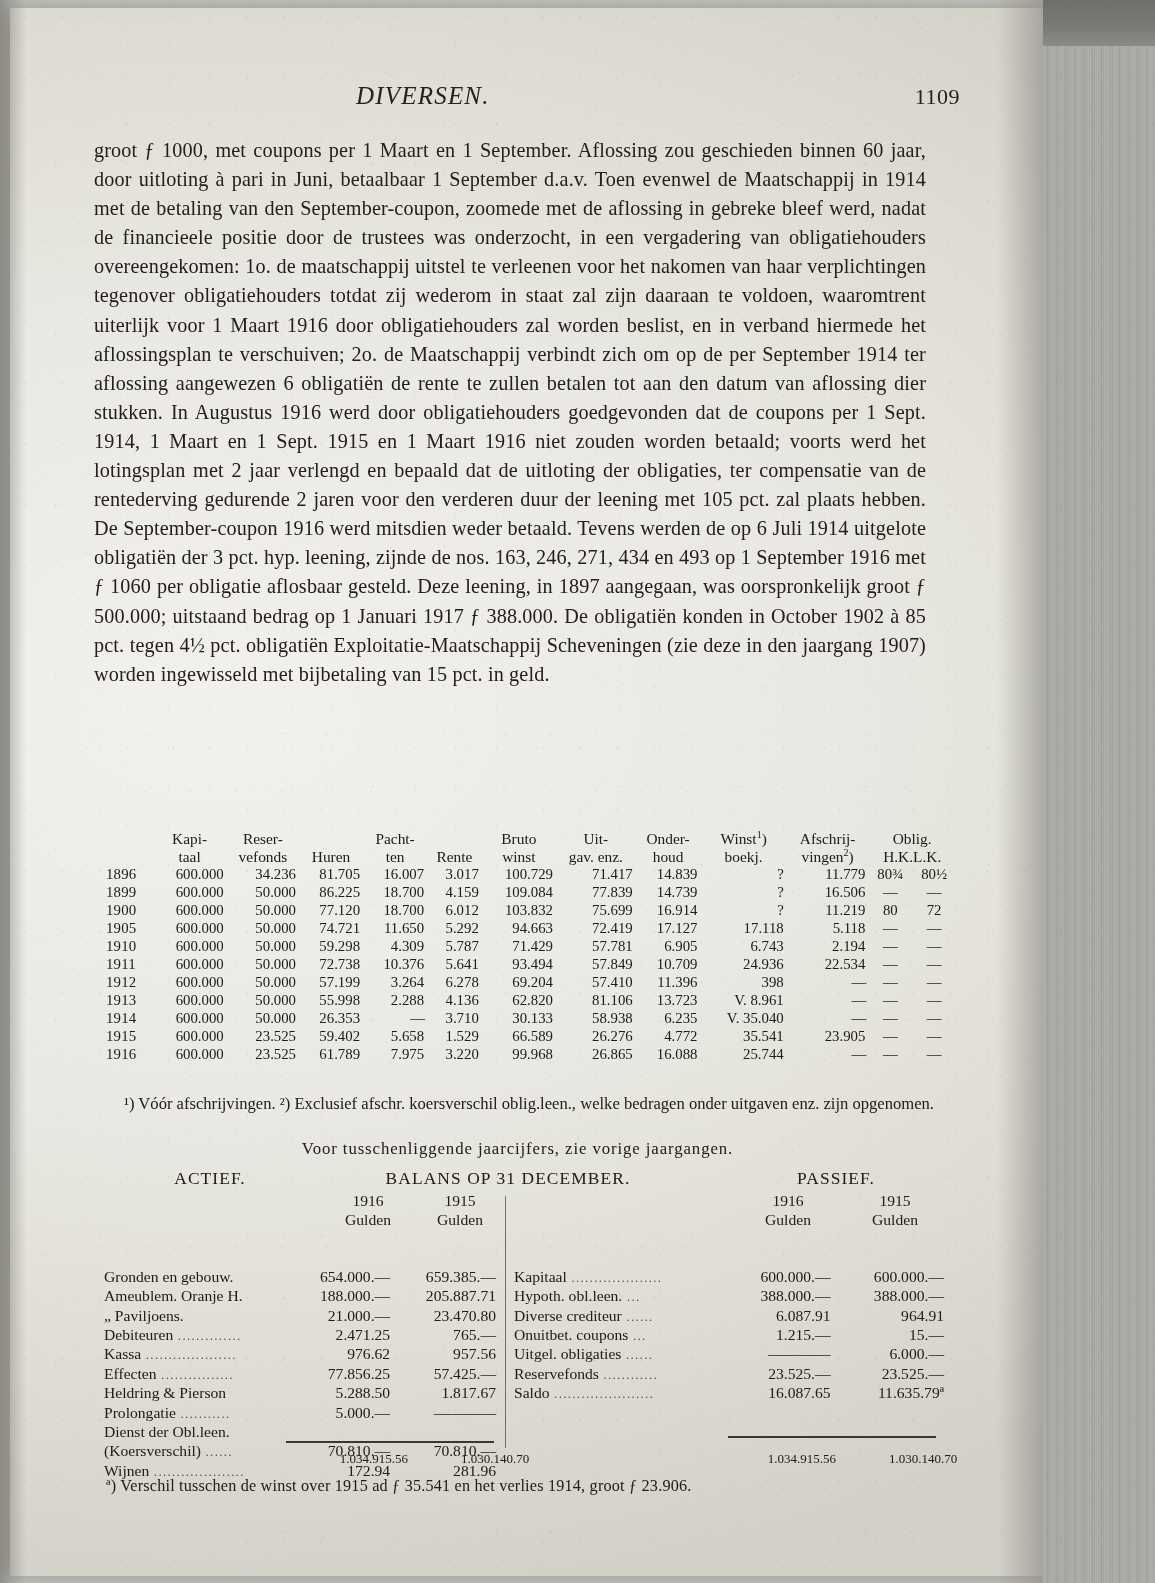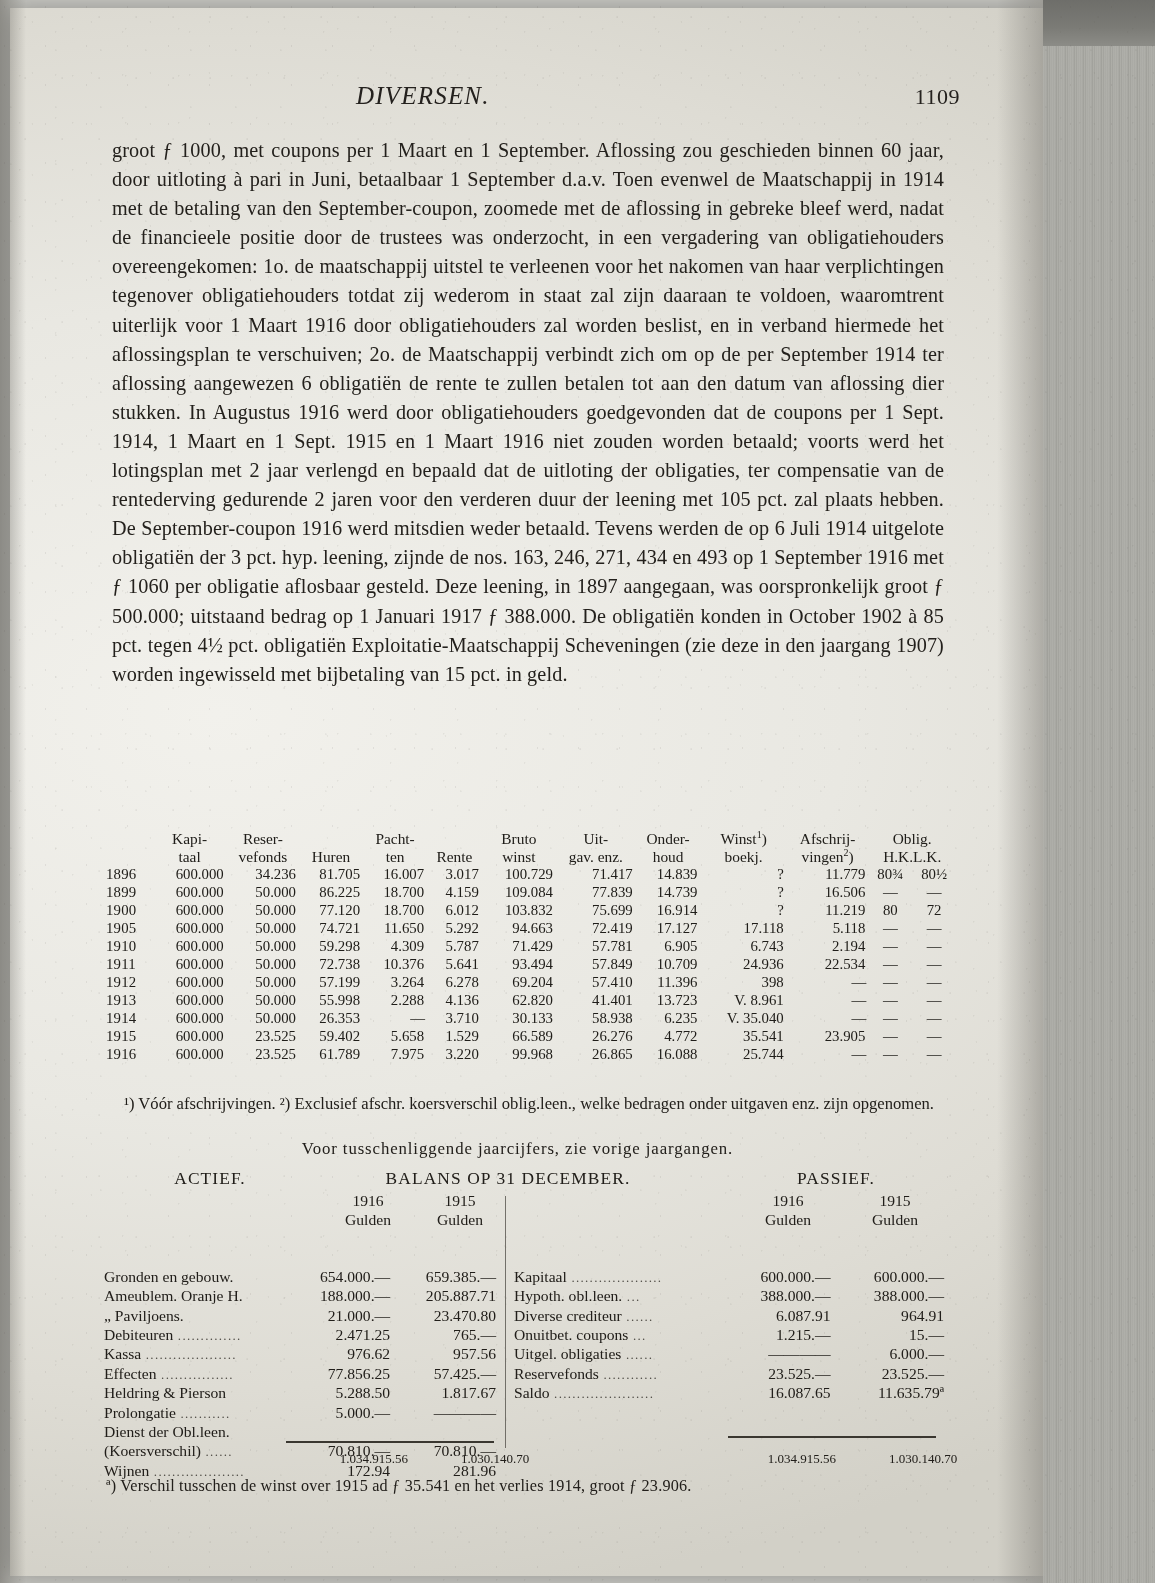--- a/index.html
+++ b/index.html
@@ -100,21 +100,21 @@
   }
   #hdr-page {
     font-size: 22px;
     letter-spacing: .5px;
     color: #262320;
   }
 
   
   #body-text {
     position: absolute;
-    left: 112px; top: 136px;
+    left: 94px; top: 136px;
     width: 832px;
     font-size: 20.2px;
     line-height: 29.1px;
     text-align: justify;
     color: #25221e;
     letter-spacing: .15px;
   }
 
   
   #stats {
@@ -400,21 +400,21 @@
           <td style="text-align: center;">—</td>
         </tr>
         <tr>
           <td class="yr">1913</td>
           <td>600.000</td>
           <td>50.000</td>
           <td>55.998</td>
           <td>2.288</td>
           <td>4.136</td>
           <td>62.820</td>
-          <td>41.401</td>
+          <td>81.106</td>
           <td>13.723</td>
           <td>V. 8.961</td>
           <td class="dash">—</td>
           <td style="text-align: center;">—</td>
           <td style="text-align: center;">—</td>
         </tr>
         <tr>
           <td class="yr">1914</td>
           <td>600.000</td>
           <td>50.000</td>

